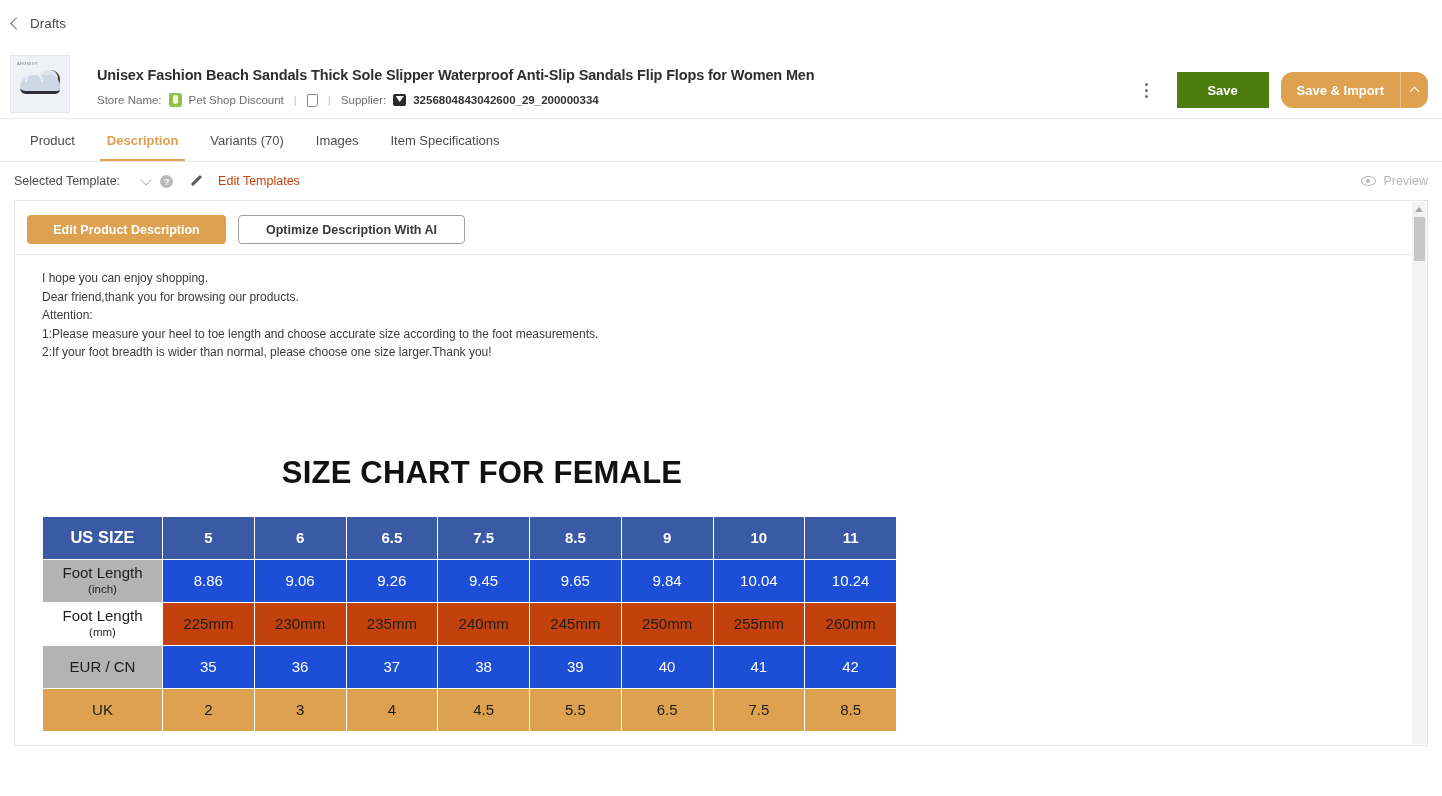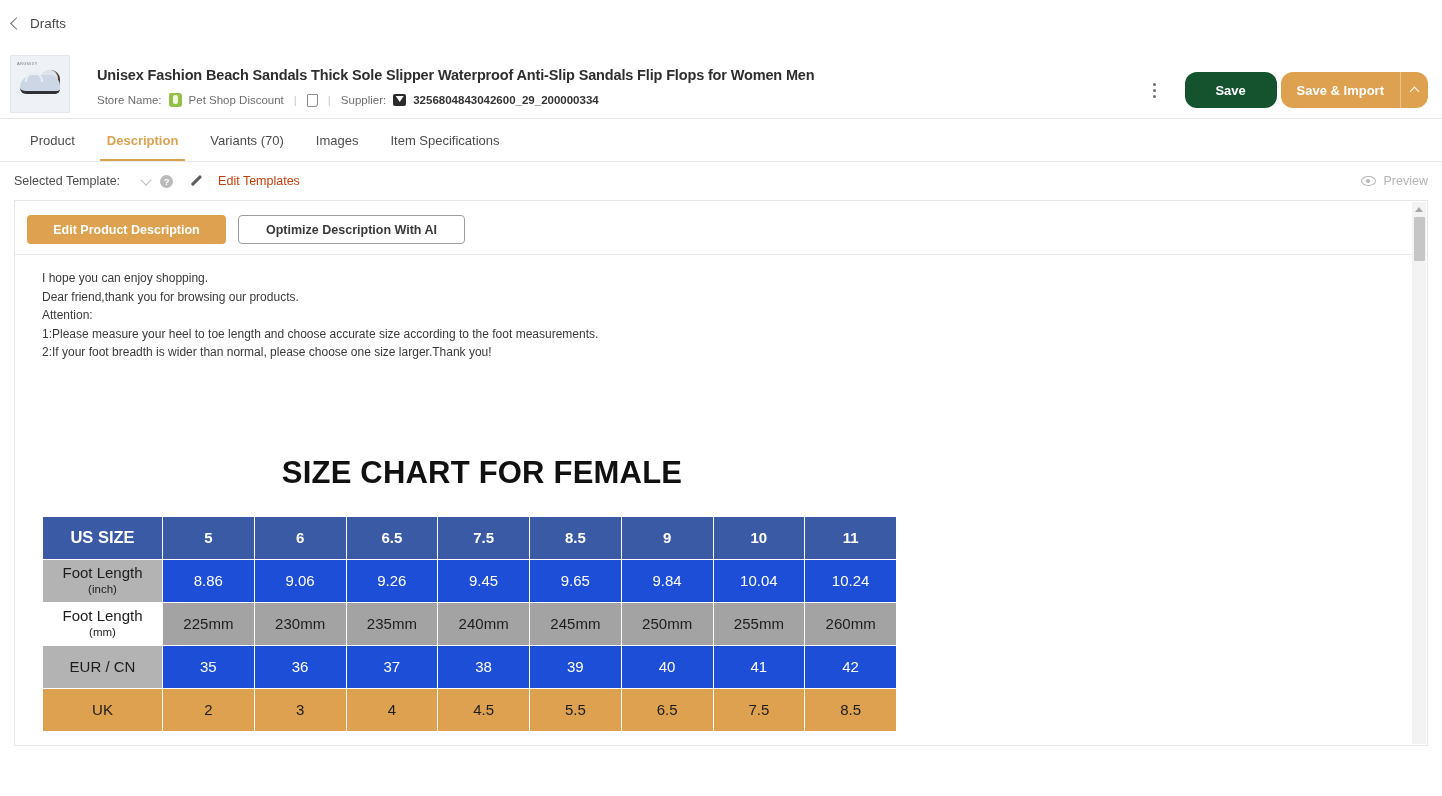--- a/index.html
+++ b/index.html
@@ -80,23 +80,23 @@
   .supplier-id { color: #333; font-weight: bold; font-size: 11.5px; }
 
   
   .header-actions { display: flex; align-items: center; gap: 0; padding-top: 12px; }
   .kebab {
     width: 28px; height: 28px; display: flex; flex-direction: column;
     align-items: center; justify-content: center; gap: 3px; cursor: pointer; margin-right: 16px;
   }
   .kebab i { width: 3px; height: 3px; background: #6c6c6c; border-radius: 50%; display: block; }
   .btn-save {
-    background: #14532d; color: #fff; font-weight: bold; font-size: 13px;
-    border: none; border-radius: 12px; height: 36px; width: 92px; cursor: pointer;
-    margin-right: 4px;
+    background: #4d7c0f; color: #fff; font-weight: bold; font-size: 13px;
+    border: none; border-radius: 0; height: 36px; width: 92px; cursor: pointer;
+    margin-right: 12px;
   }
   .split-btn { display: flex; height: 36px; border-radius: 12px; overflow: hidden; cursor: pointer; }
   .split-main {
     background: #dda14f; color: #fff; font-weight: bold; font-size: 13px;
     border: none; padding: 0 16px; cursor: pointer;
   }
   .split-caret {
     background: #dda14f; width: 28px; border-left: 1px solid #e8c295;
     display: flex; align-items: center; justify-content: center;
   }
@@ -183,21 +183,21 @@
     border-collapse: collapse; margin-top: 25px; width: 855px; table-layout: fixed;
   }
   table.size-chart td {
     border: 1px solid #ffffff; text-align: center; height: 43px; font-size: 15px;
     vertical-align: middle;
   }
   .row-head td { background: #3b5aa6; color: #ffffff; font-weight: bold; font-size: 17px; }
   .row-head td.lbl { font-size: 16.5px; }
   .row-grey td { background: #1d4ed8; color: #ffffff; font-size: 15px; }
   .row-grey td.lbl { background: #b3b3b3; color: #1d1d1d; }
-  .row-white td { background: #a3a3a3; color: #1d1d1d; border-color: #d2d2d2; }
+  .row-white td { background: #c2410c; color: #1d1d1d; border-color: #d2d2d2; }
   .row-white td.lbl { background: #ffffff; color: #1d1d1d; }
   .row-orange td { background: #dda14f; color: #1d1d1d; font-size: 15px; margin-top: 42px; }
   .row-orange td.lbl { background: #dda14f; color: #1d1d1d; }
   td.lbl { width: 120px; font-size: 15.5px; line-height: 17px; }
   td.lbl .sub { font-size: 11.5px; display: block; }
 
   
   .vscroll {
     position: absolute; right: 1px; top: 1px; width: 14px; bottom: 1px; background: #f3f3f3;
     cursor: pointer;

